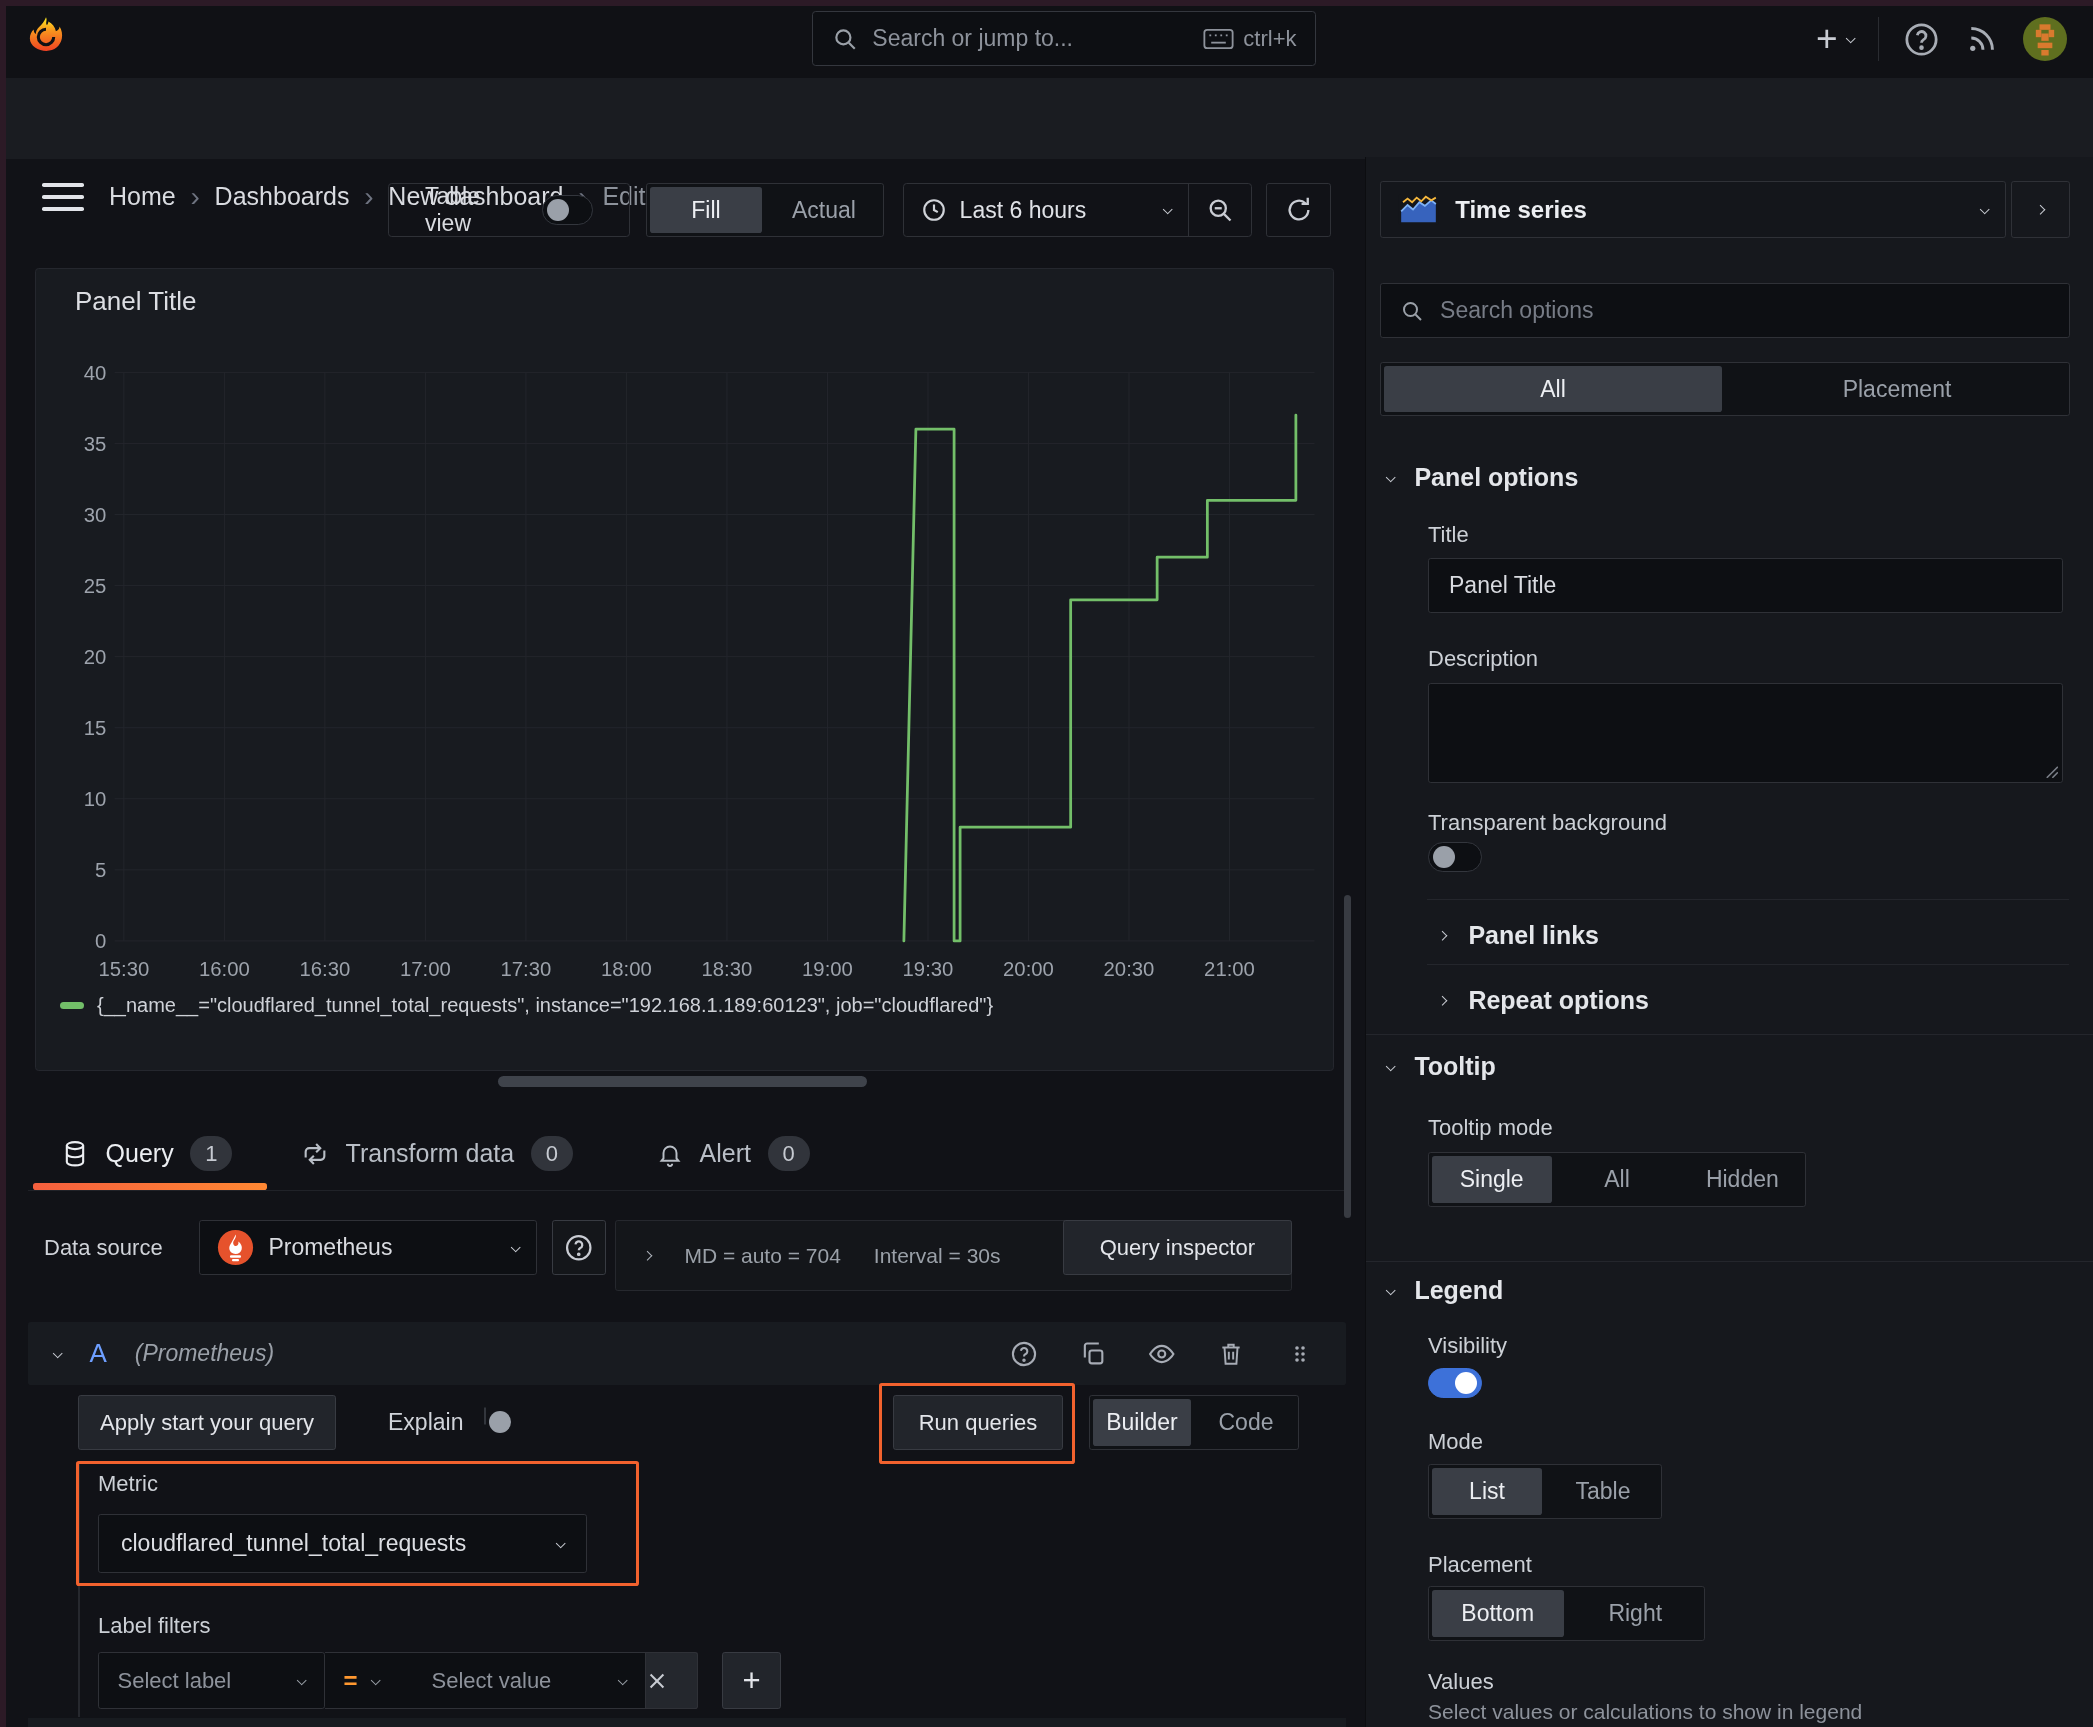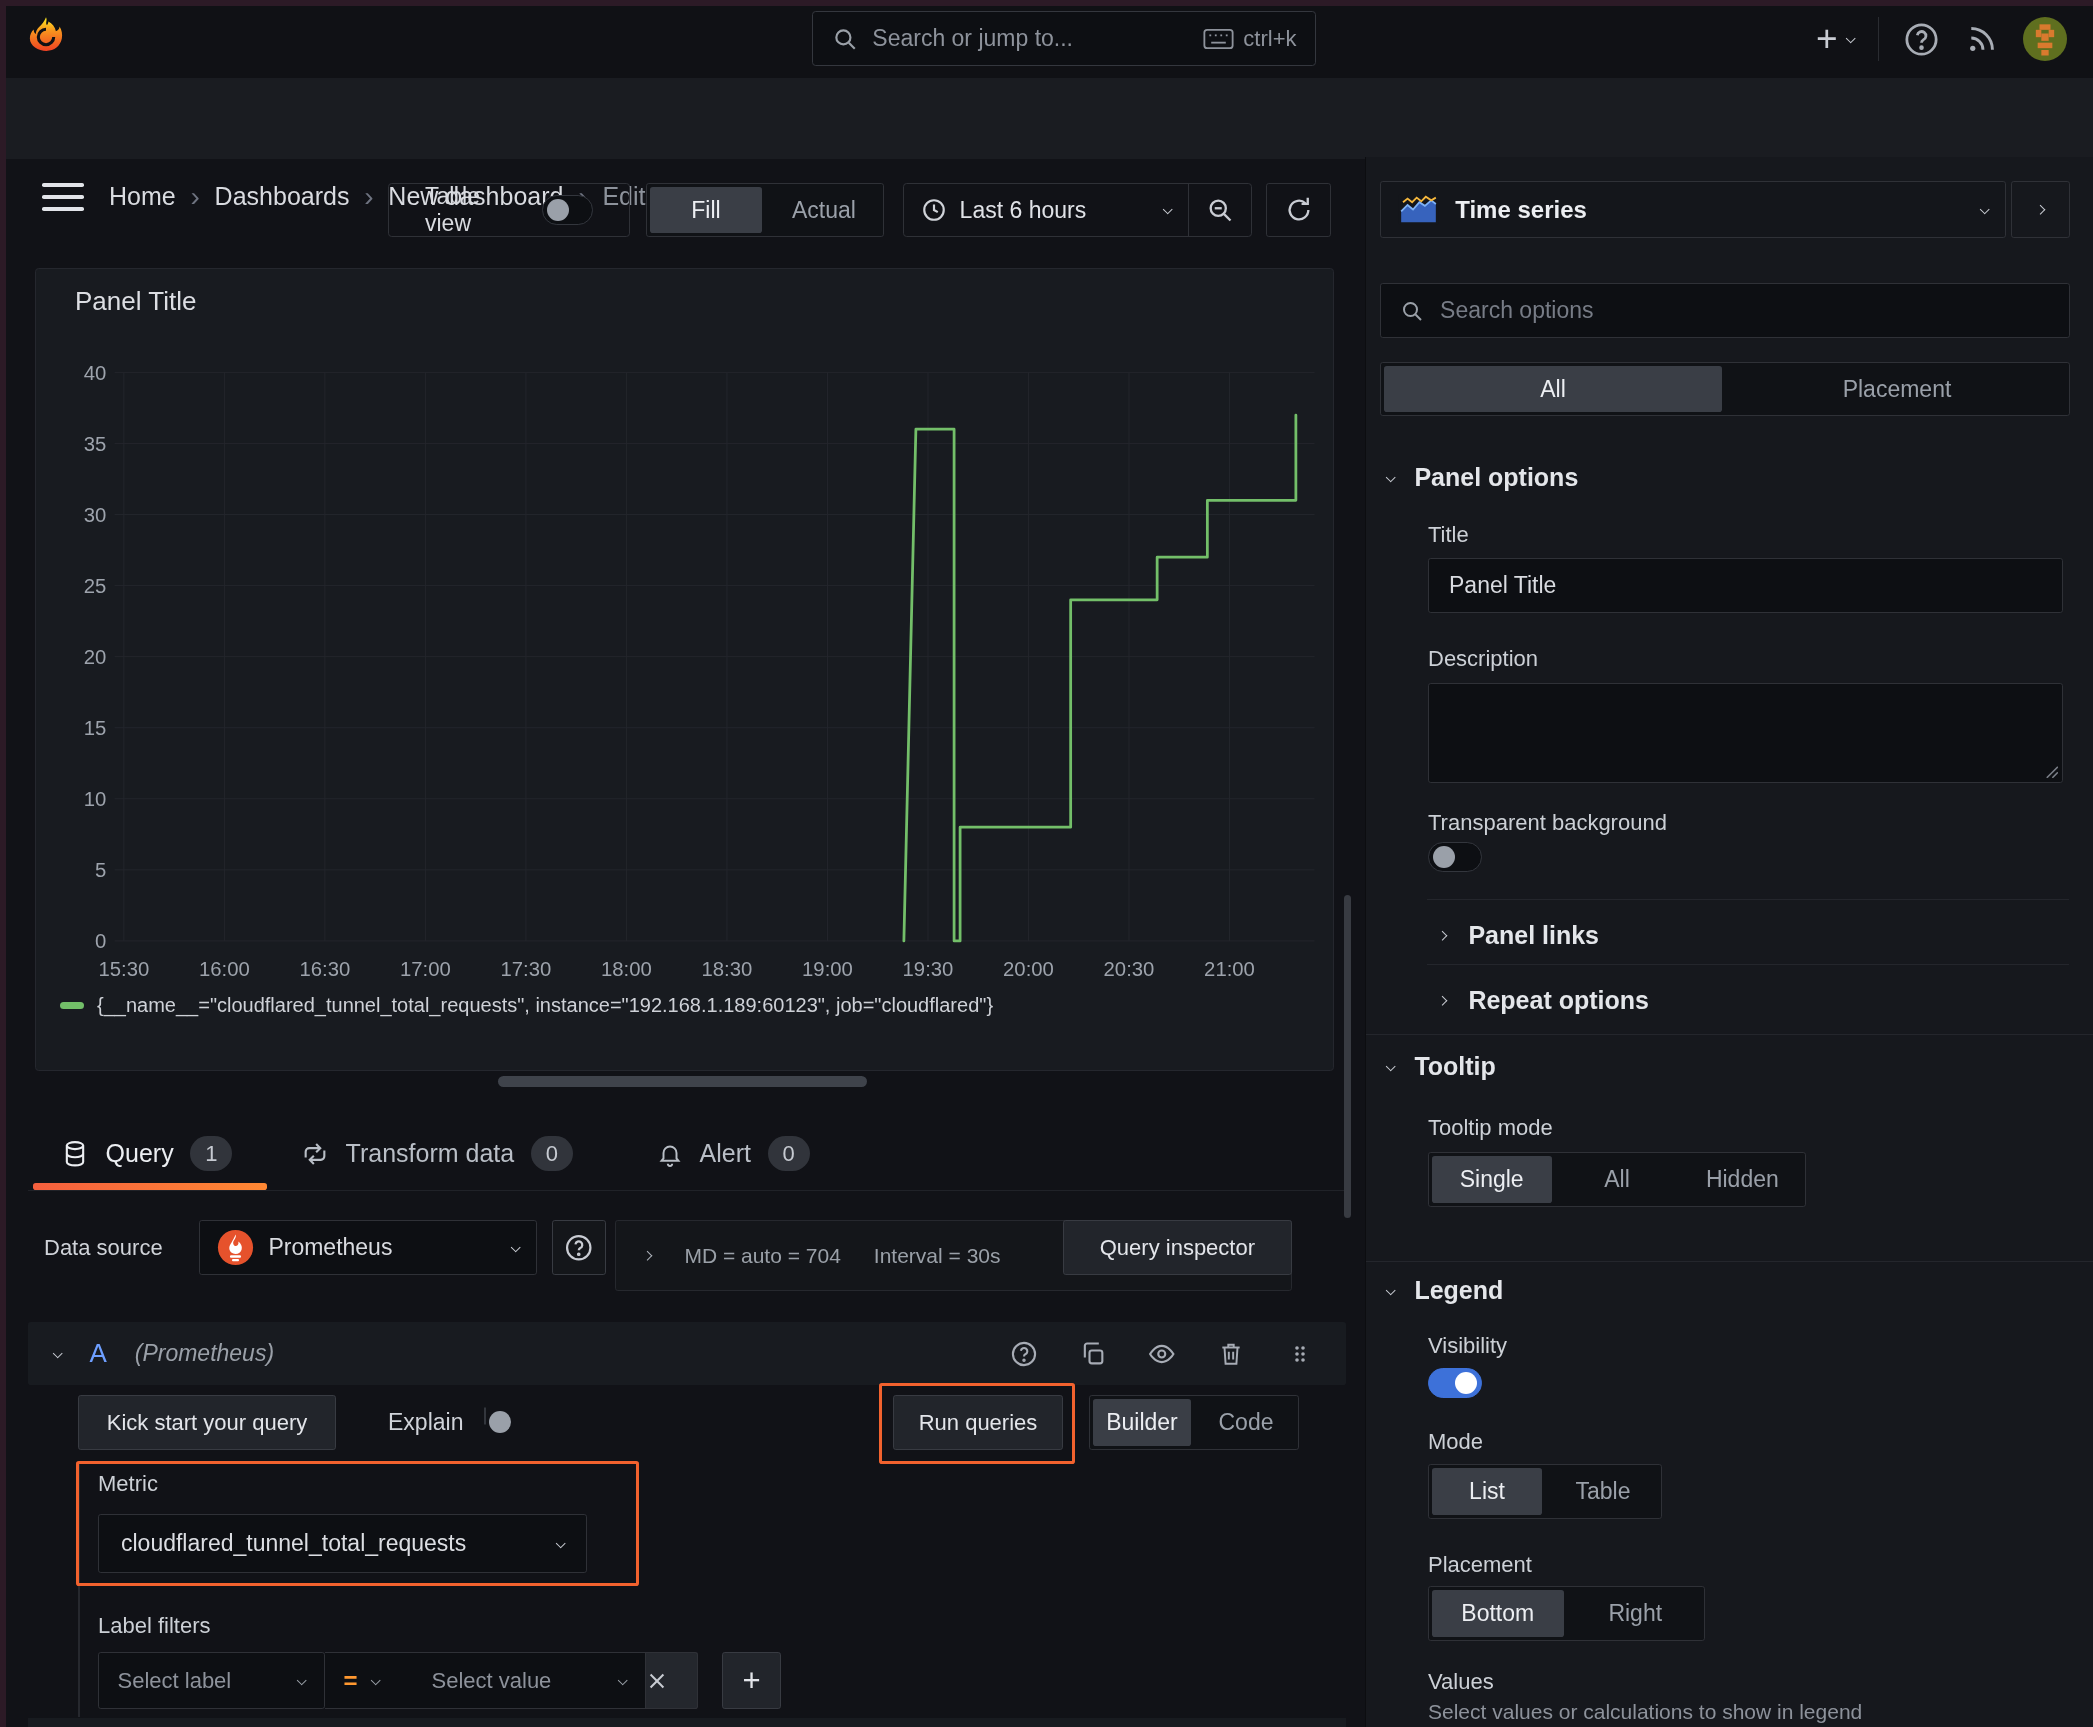--- a/index.html
+++ b/index.html
@@ -428,21 +428,21 @@
           <circle cx="9" cy="6" r="1.8"></circle>
           <circle cx="15" cy="6" r="1.8"></circle>
           <circle cx="9" cy="12" r="1.8"></circle>
           <circle cx="15" cy="12" r="1.8"></circle>
           <circle cx="9" cy="18" r="1.8"></circle>
           <circle cx="15" cy="18" r="1.8"></circle>
         </svg>
       </span>
   </div>
 
-  <button class="abs btn" id="kick-btn">Kick start your query</button>
+  <button class="abs btn" id="kick-btn">Apply start your query</button>
   <span id="explain-lab">Explain</span>
   <span class="abs toggle" id="explain-toggle"><span class="knob"></span></span>
   <div class="abs" id="hl-run"></div>
   <button class="abs btn" id="run-btn">Run queries</button>
   <div class="abs seg-wrap" id="buildercode">
     <span class="seg active">Builder</span>
     <span class="seg">Code</span>
   </div>
 
   <div class="abs" id="guide-line"></div>

